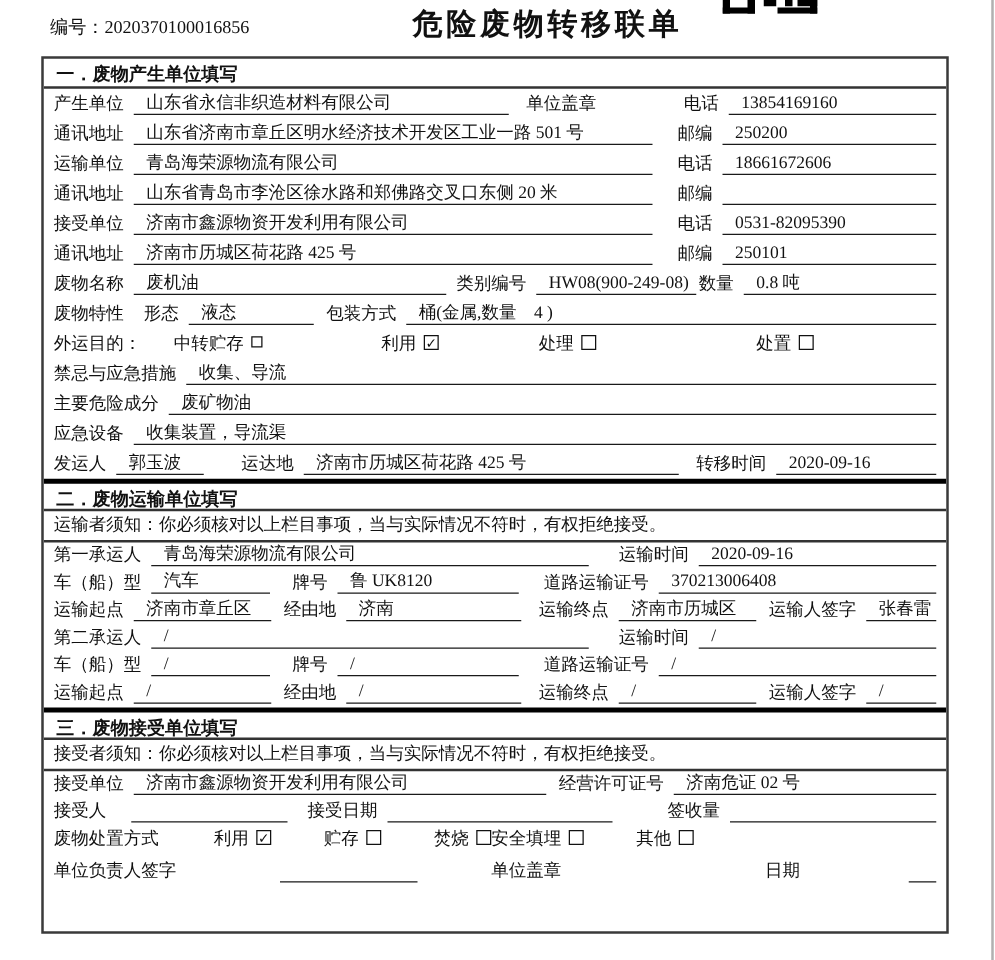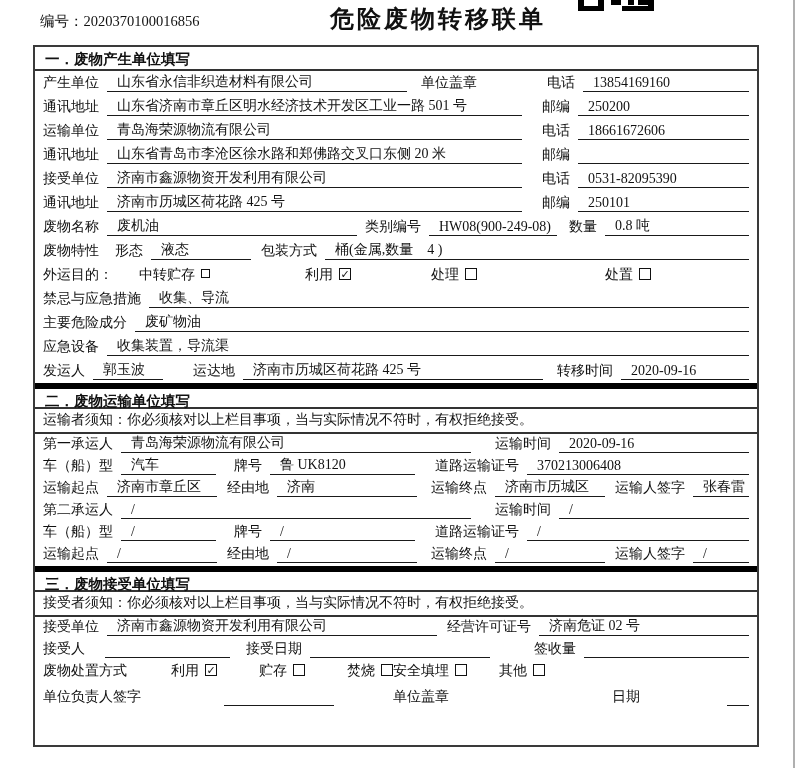--- a/index.html
+++ b/index.html
@@ -8,21 +8,21 @@
           font-family:"Liberation Serif","DejaVu Serif",serif; color:#111; font-size:14px; }
   .gray-edge { position:absolute; right:1px; top:0; width:2px; height:768px; background:#b0b0b0; }
   .serial { position:absolute; left:40px; top:12px; font-size:14.5px; white-space:nowrap; }
   .title { position:absolute; left:330px; top:3px; font-size:24px; font-weight:bold;
            font-family:"Liberation Sans","DejaVu Sans",sans-serif; letter-spacing:3px; white-space:nowrap; }
   .qr { position:absolute; left:578px; top:0; width:76px; height:11px; }
   .tbl { position:absolute; left:33px; top:45px; width:726px; height:702px;
          border:2px solid #3a3a3a; background:#fff; display:flex; flex-direction:column; overflow:hidden; }
   .sec { height:24px; padding:3px 10px 2px 10px; font-weight:bold; font-size:14.5px;
          font-family:"Liberation Sans","DejaVu Sans",sans-serif; border-bottom:2px solid #333; }
-  .sec.mid { border-top:6px solid #000000; height:26px; }
+  .sec.mid { border-top:4px solid #000000; height:26px; }
   .row { display:flex; align-items:flex-end; height:24px; padding:0 8px 3px 8px; }
   .row.s { height:22px; }
   .row.tall { height:26px;gap:47px; }
   .notice { height:25px; border-bottom:2px solid #333; padding:2px 8px 3px 8px; }
   .l { white-space:nowrap; margin-right:8px; }
   .u { border-bottom:1px solid #1a1a1a; padding:0 4px 0 10px; white-space:nowrap; overflow:hidden; }
   .grow { flex:1 1 auto;font-family:Liberation Serif, serif; }
   .cb { width:12px; height:12px; border:1.5px solid #111; display:inline-flex; align-items:center;
         justify-content:center; margin-left:6px; font-family:"DejaVu Sans",sans-serif; font-size:11px;
         line-height:1; flex:0 0 auto; position:relative; top:-1px; }
@@ -94,21 +94,21 @@
       <span class="u" style="width:415px">济南市历城区荷花路 425 号</span>
       <span class="l" style="margin-left:20px">邮编</span>
       <span class="u grow">250101</span>
     </div>
 
     <div class="row">
       <span class="l">废物名称</span>
       <span class="u" style="width:250px">废机油</span>
       <span class="l" style="margin-left:8px">类别编号</span>
       <span class="u" style="width:128px">HW08(900-249-08)</span>
-      <span class="l" style="margin-left:12px">数量</span>
+      <span class="l" style="margin-left:2px">数量</span>
       <span class="u grow">0.8 吨</span>
     </div>
 
     <div class="row">
       <span class="l">废物特性</span>
       <span class="l" style="margin-left:8px">形态</span>
       <span class="u" style="width:100px">液态</span>
       <span class="l" style="margin-left:10px">包装方式</span>
       <span class="u grow">桶(金属,数量　4 )</span>
     </div>
@@ -260,21 +260,21 @@
         <span class="cb">
             <span></span>
           </span>
       </span>
       <span class="opt" style="">
         <span>安全填埋</span>
         <span class="cb">
             <span></span>
           </span>
       </span>
-      <span class="opt" style="margin-left:32px">
+      <span class="opt" style="margin-left:42px">
         <span>其他</span>
         <span class="cb">
             <span></span>
           </span>
       </span>
     </div>
 
     <div class="row s tall">
       <span class="l">单位负责人签字</span>
       <span class="u" style="width:110px;margin-left:28px"></span>

